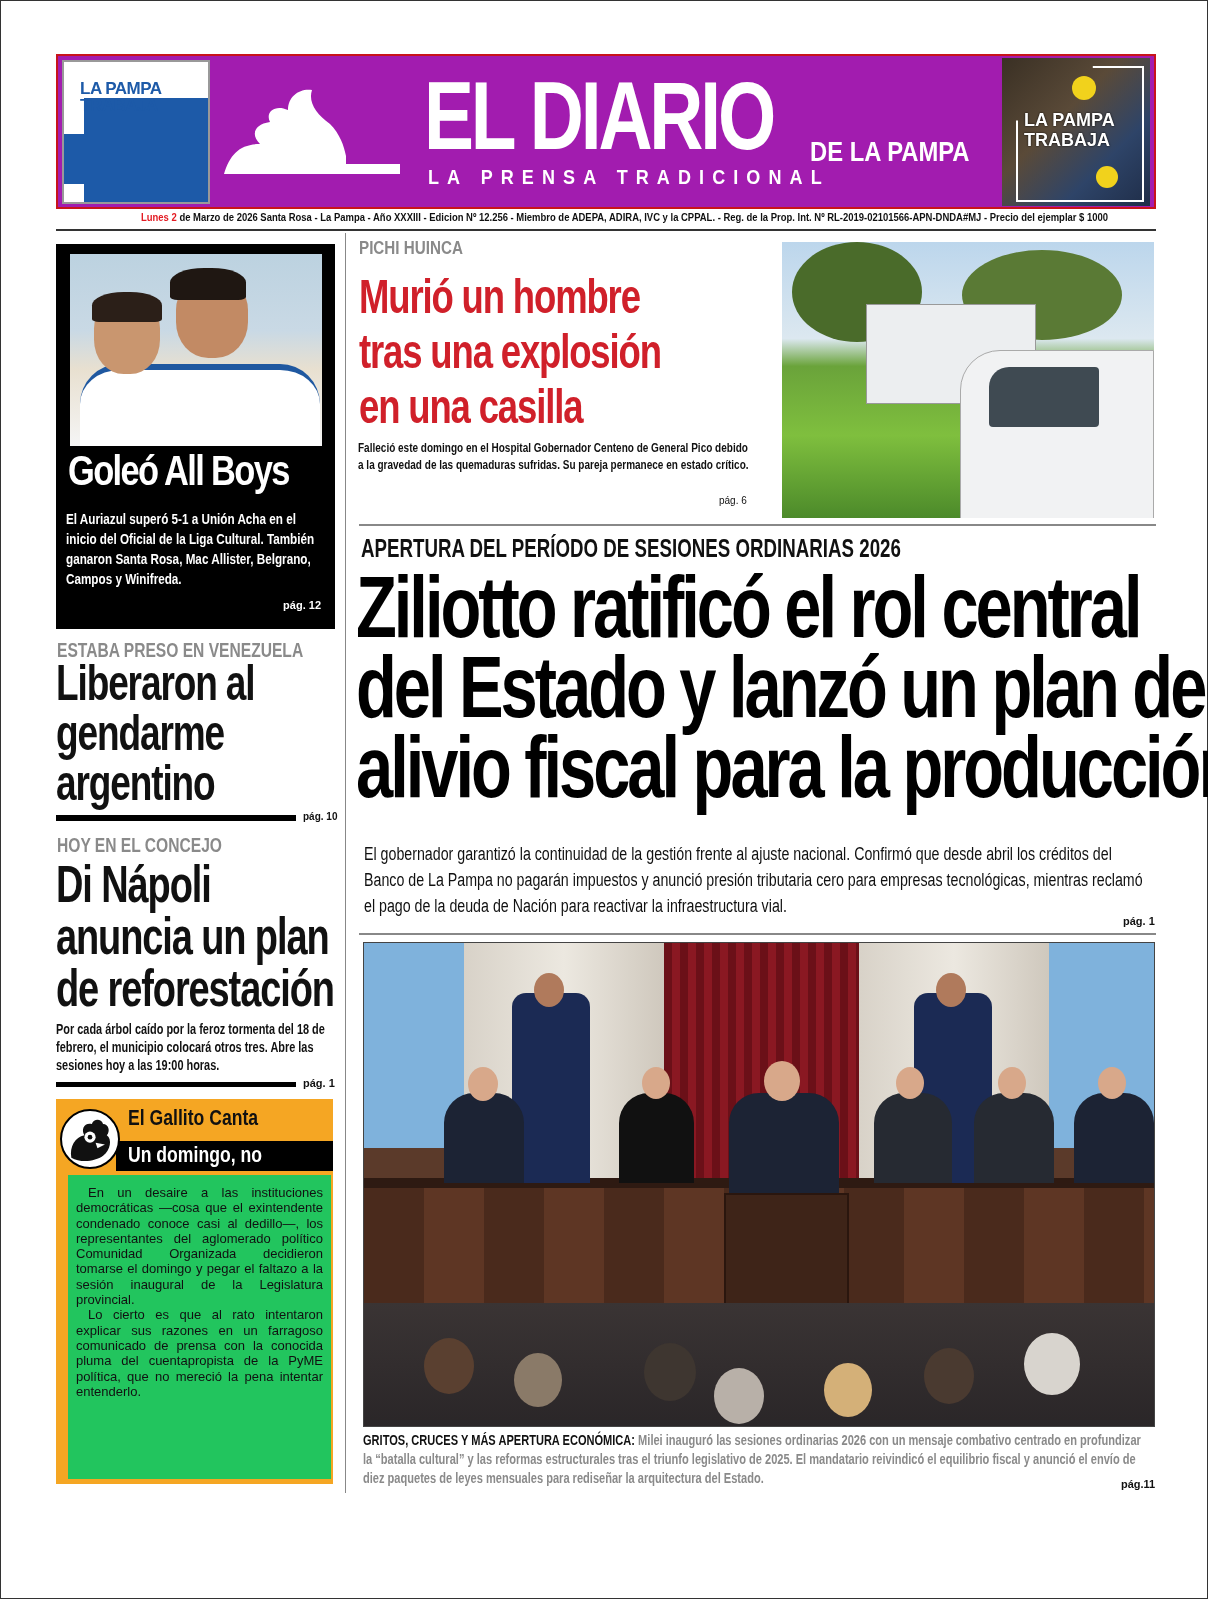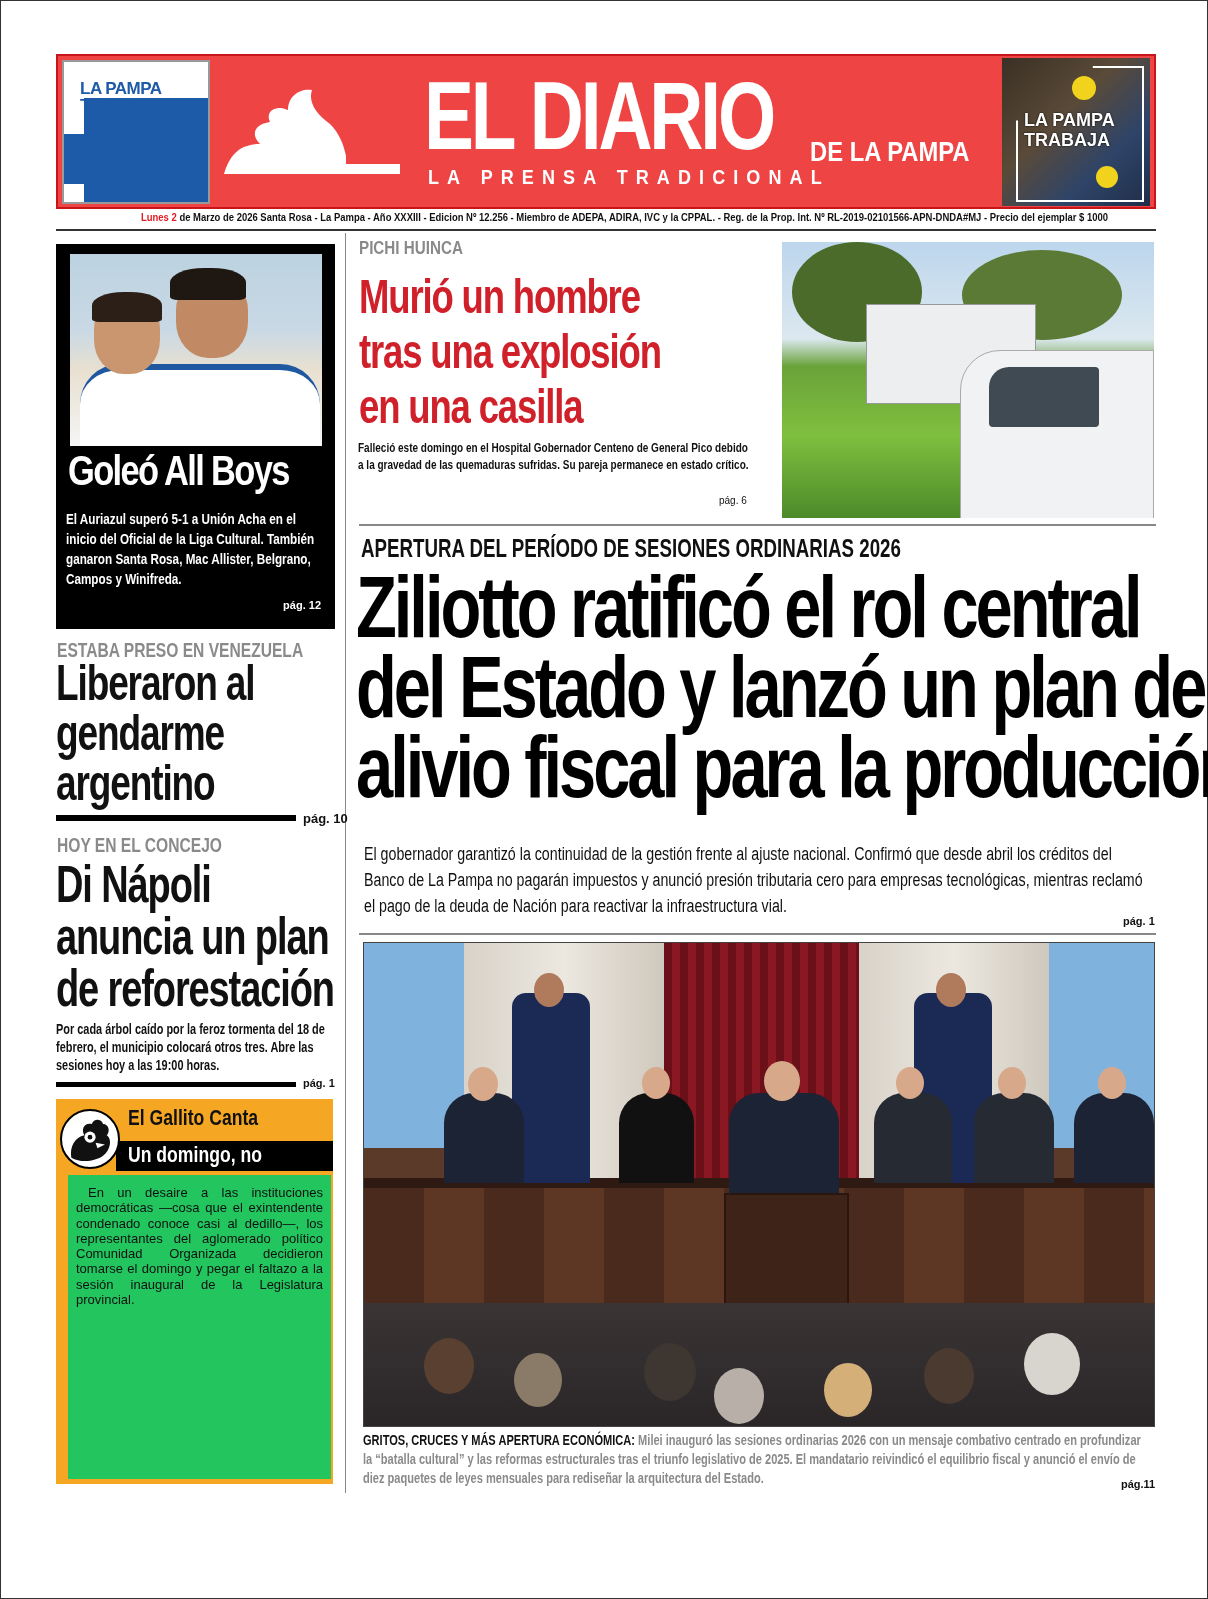--- a/index.html
+++ b/index.html
@@ -2,21 +2,21 @@
 <html><head>
 <meta charset="utf-8">
 <style>
   * { box-sizing: border-box; margin: 0; padding: 0; }
   html, body { width: 1208px; height: 1599px; background: #fff; overflow: hidden; }
   body { font-family: "Liberation Sans", sans-serif; color: #111; position: relative; }
 
   .page { position: absolute; left: 0; top: 0; width: 1208px; height: 1599px; border: 1px solid #333; }
 
   
-  .masthead { position: absolute; left: 55px; top: 53px; width: 1100px; height: 155px; background: #ef4444; border: 2px solid #c8141b; }
+  .masthead { position: absolute; left: 55px; top: 53px; width: 1100px; height: 155px; background: #a21caf; border: 2px solid #c8141b; }
   .lpt-left { position: absolute; left: 4px; top: 4px; width: 148px; height: 144px; background: #fff; border: 2px solid #999; overflow: hidden; }
   .lpt-left .blue { position: absolute; left: 20px; top: 36px; width: 126px; height: 108px; background: #1d5aa8; }
   .lpt-left .blue2 { position: absolute; left: 0; top: 72px; width: 146px; height: 50px; background: #1d5aa8; }
   .lpt-left .txt { position: absolute; left: 16px; top: 18px; font-weight: bold; font-size: 17px; line-height: 17px; color: #1d5aa8; letter-spacing: -0.5px; }
   .logo-bird { position: absolute; left: 162px; top: 28px; width: 182px; height: 96px; }
   .title-main { position: absolute; left: 366px; top: 14px; font-weight: bold; font-size: 96px; line-height: 92px; color: #fff; letter-spacing: -4px; transform: scaleX(0.78); transform-origin: left top; }
   .title-sub { position: absolute; left: 752px; top: 80px; font-weight: bold; font-size: 28px; color: #fff; transform: scaleX(0.85); transform-origin: left top; }
   .slogan { position: absolute; left: 370px; top: 110px; font-weight: bold; font-size: 20px; letter-spacing: 9px; color: #fff; transform: scaleX(0.9); transform-origin: left top; }
   .lpt-right { position: absolute; right: 4px; top: 2px; width: 148px; height: 148px; background: linear-gradient(135deg, #3a3024 0%, #5a4a38 40%, #2e4468 70%, #1f2d48 100%); overflow: hidden; }
   .lpt-right .txt { position: absolute; left: 22px; top: 52px; font-weight: bold; font-size: 18px; line-height: 20px; color: #fff; text-shadow: 0 0 2px #000; }
@@ -41,21 +41,21 @@
   .sport-title { position: absolute; left: 12px; top: 203px; font-size: 42px; font-weight: bold; color: #fff; letter-spacing: -2px; transform: scaleX(0.82); transform-origin: left top; white-space: nowrap; }
   .sport-body { position: absolute; left: 10px; top: 265px; width: 330px; font-size: 15px; line-height: 20px; font-weight: bold; color: #fff; transform: scaleX(0.78); transform-origin: left top; }
   .sport-pag { position: absolute; right: 14px; top: 355px; font-size: 11px; font-weight: bold; color: #fff; }
 
   .kicker-gray { color: #8a8a8a; font-weight: bold; white-space: nowrap; transform-origin: left top; }
   .big-black { font-weight: bold; color: #111; white-space: nowrap; letter-spacing: -1.5px; transform-origin: left top; }
 
   .k-venez { position: absolute; left: 56px; top: 638px; font-size: 20px; transform: scaleX(0.78); }
   .h-venez { position: absolute; left: 55px; top: 657px; font-size: 50px; line-height: 50px; transform: scaleX(0.74); }
   .rule-venez { position: absolute; left: 55px; top: 814px; width: 240px; height: 6px; background: #000; }
-  .pag-venez { position: absolute; left: 302px; top: 810px; font-size: 13px; font-weight: bold; }
+  .pag-venez { position: absolute; left: 302px; top: 810px; font-size: 10px; font-weight: bold; }
 
   .k-concejo { position: absolute; left: 56px; top: 833px; font-size: 20px; transform: scaleX(0.78); }
   .h-concejo { position: absolute; left: 55px; top: 857px; font-size: 52px; line-height: 52px; transform: scaleX(0.73); }
   .concejo-body { position: absolute; left: 55px; top: 1019px; width: 350px; font-size: 14px; line-height: 18px; font-weight: bold; transform: scaleX(0.78); transform-origin: left top; }
   .rule-concejo { position: absolute; left: 55px; top: 1081px; width: 240px; height: 5px; background: #000; }
   .pag-concejo { position: absolute; left: 302px; top: 1076px; font-size: 11px; font-weight: bold; }
 
   
   .gallito { position: absolute; left: 55px; top: 1098px; width: 277px; height: 385px; background: #f5a623; }
   .gallito-title { position: absolute; left: 72px; top: 6px; font-size: 22px; font-weight: bold; color: #111; transform: scaleX(0.8); transform-origin: left top; white-space: nowrap; }
@@ -179,20 +179,21 @@
     <div class="gallito-icon">
       <svg viewBox="0 0 60 60" width="56" height="56">
         <path d="M10 50 C8 38 14 28 24 26 C20 20 24 12 32 14 C34 8 42 8 44 14 C50 14 52 22 48 26 C54 30 52 42 44 48 C36 54 20 56 10 50 Z" fill="#111"></path>
         <circle cx="30" cy="28" r="6" fill="#fff"></circle>
         <circle cx="30" cy="28" r="2.5" fill="#111"></circle>
         <path d="M36 34 L46 36 L38 40 Z" fill="#fff"></path>
       </svg>
     </div>
     <div class="gallito-body">
       <p>En un desaire a las instituciones democráticas —cosa que el exintendente condenado conoce casi al dedillo—, los representantes del aglomerado político Comunidad Organizada decidieron tomarse el domingo y pegar el faltazo a la sesión inaugural de la Legislatura provincial.</p>
+      <p>Lo cierto es que al rato intentaron explicar sus razones en un farragoso comunicado de prensa con la conocida pluma del cuentapropista de la PyME política, que no mereció la pena intentar entenderlo.</p>
     </div>
   </div>
 
   <div class="kicker-gray k-pichi">PICHI HUINCA</div>
   <div class="h-pichi">
     <div>Murió un hombre</div>
     <div>tras una explosión</div>
     <div>en una casilla</div>
   </div>
   <div class="pichi-body">Falleció este domingo en el Hospital Gobernador Centeno de General Pico debido a la gravedad de las quemaduras sufridas. Su pareja permanece en estado crítico.</div>

